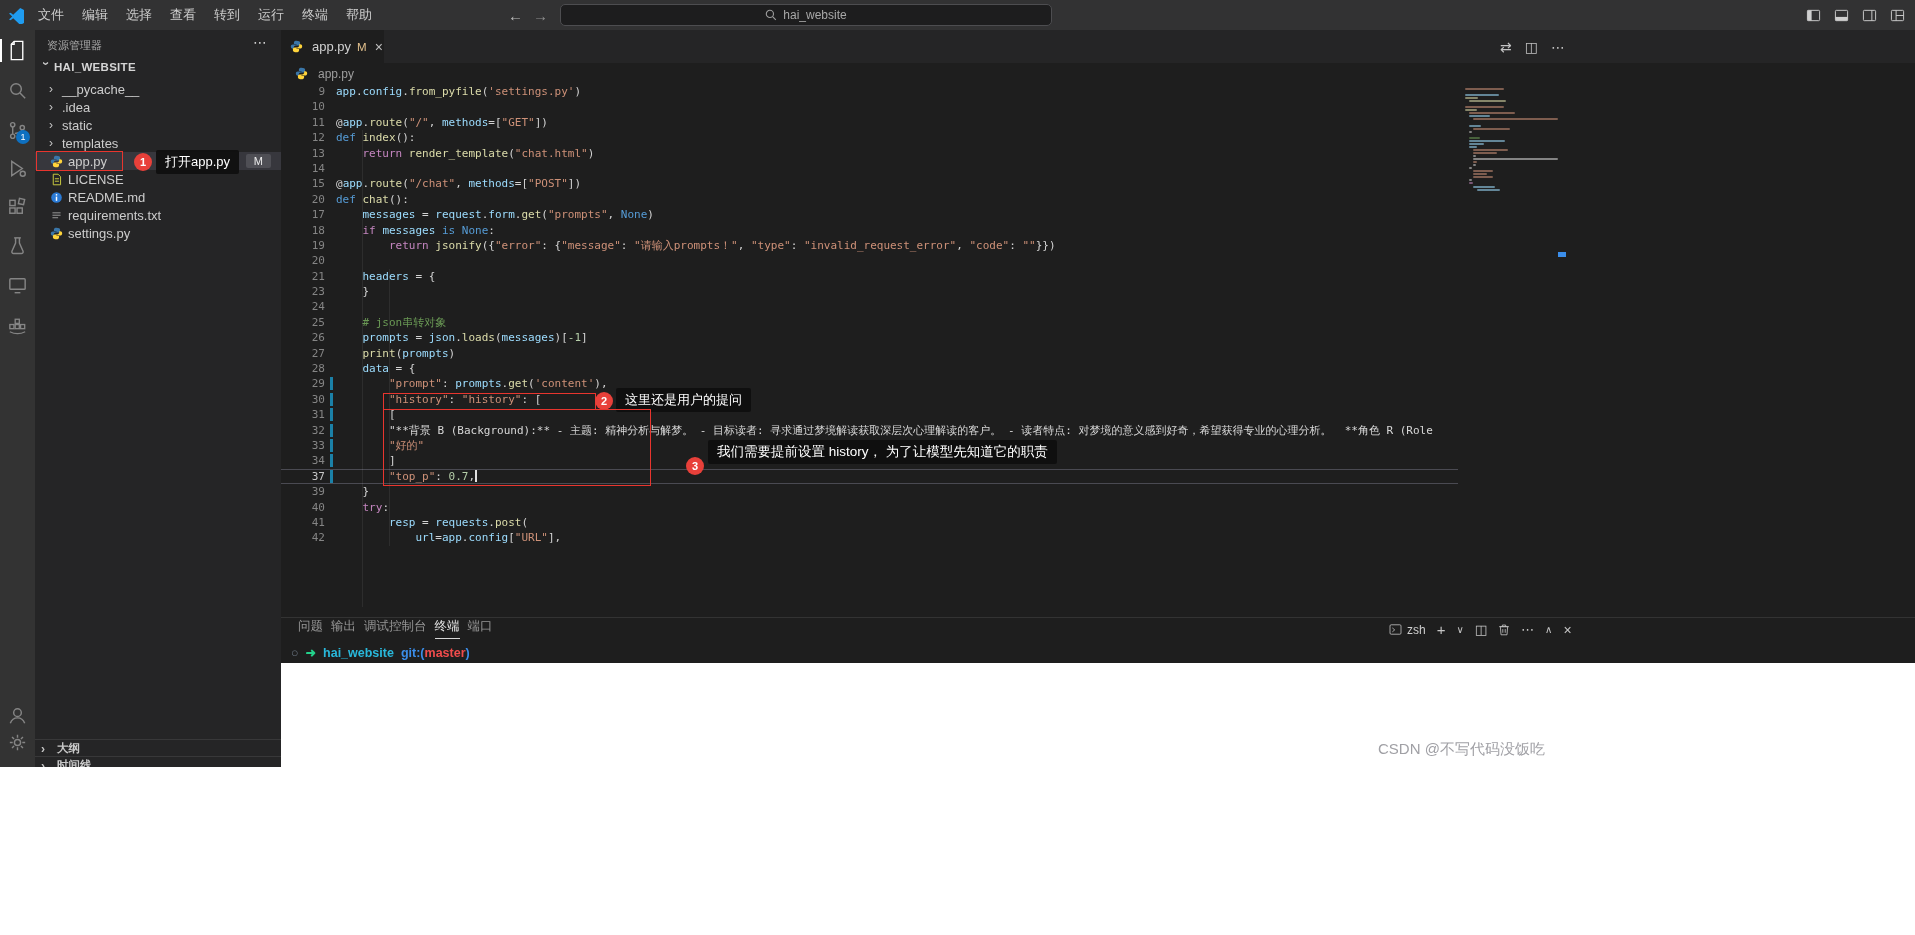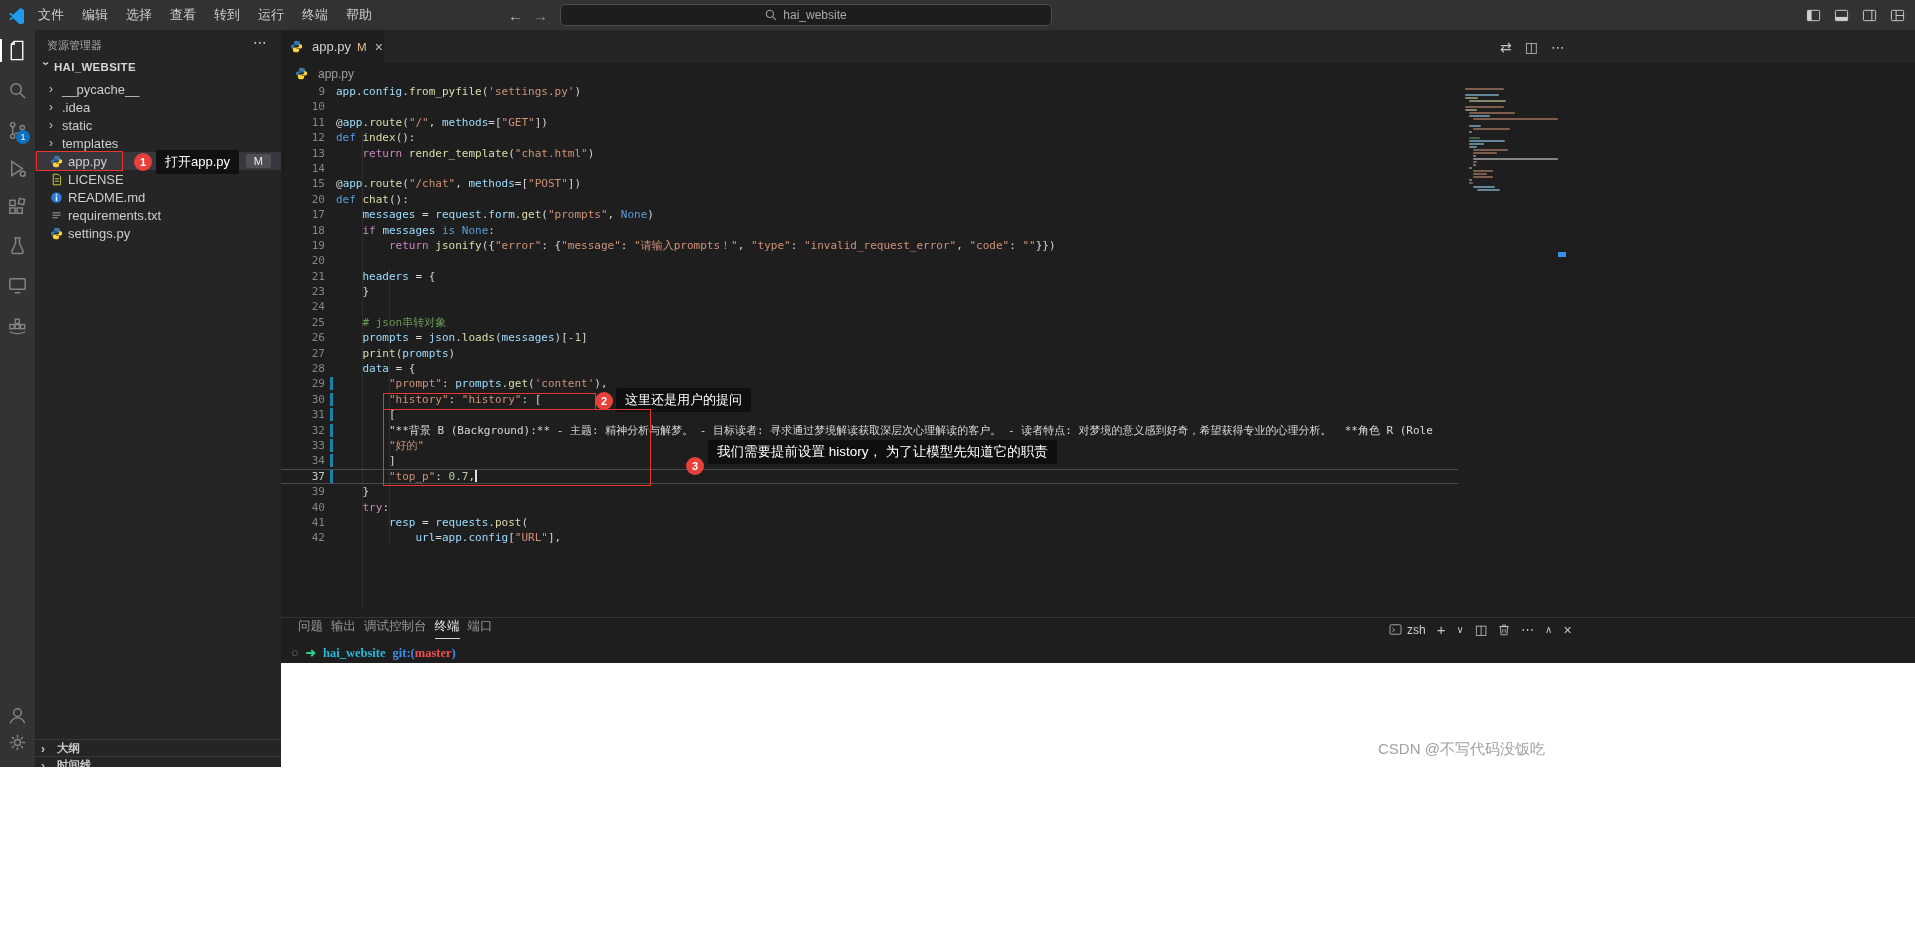--- a/index.html
+++ b/index.html
@@ -66,21 +66,21 @@
   .ruler{position:absolute;left:1275px;top:54px;width:12px;height:533px}
   .ruler-mark{position:absolute;left:2px;top:168px;width:8px;height:5px;background:#3b8eea}
 
   
   .panel{position:absolute;left:0;top:587px;right:0;height:45px;background:#1e1e1e;border-top:1px solid #333}
   .panel-tabs{position:absolute;left:17px;top:0;height:25px;display:flex;gap:8px;align-items:flex-start}
   .ptab{font-size:12.5px;color:#969696;padding-bottom:2px}
   .ptab.act{color:#e7e7e7;border-bottom:1px solid #d7d7d7;padding-bottom:3px}
   .panel-actions{position:absolute;left:1108px;top:3px;display:flex;align-items:center;gap:11px;color:#c5c5c5;font-size:13px}
   .pa-zsh{display:flex;align-items:center;gap:5px;font-size:12px;color:#cfcfcf}
-  .term-line{position:absolute;left:10px;top:27px;font-family:Liberation Serif, serif;font-size:12.5px;font-weight:700}
+  .term-line{position:absolute;left:10px;top:27px;font-family:Liberation Sans, sans-serif;font-size:12.5px;font-weight:700}
   .ts-dot{color:#6b7683;margin-right:7px;font-weight:400}
   .ts-arrow{color:#23d18b;margin-right:7px}
   .ts-dir{color:#29b8db;margin-right:7px}
   .ts-git{color:#3b8eea}
   .ts-branch{color:#f14c4c}
 
   
   .overlay{position:absolute;z-index:60}
   .ann-box{border:1.5px solid #e8352e;box-sizing:border-box;background:transparent}
   .ann-circle{width:18px;height:18px;border-radius:50%;background:#e8403a;color:#fff;font-size:11px;font-weight:700;display:flex;align-items:center;just-content:center;justify-content:center}

